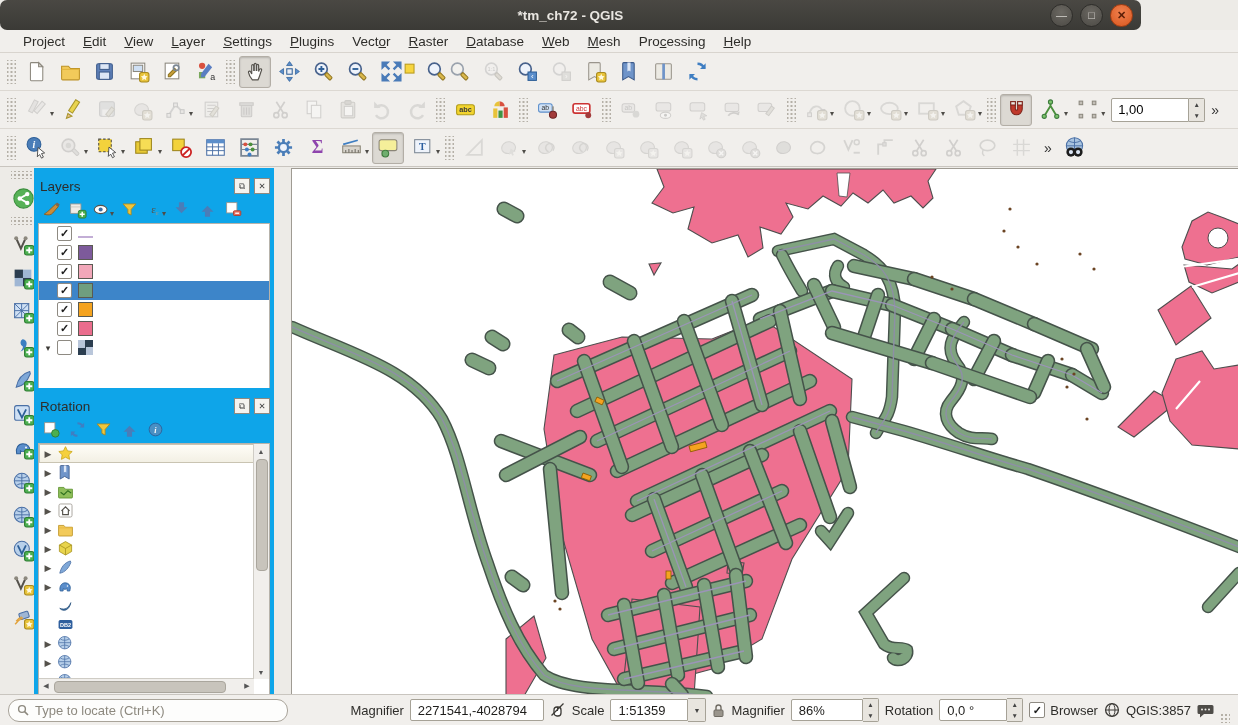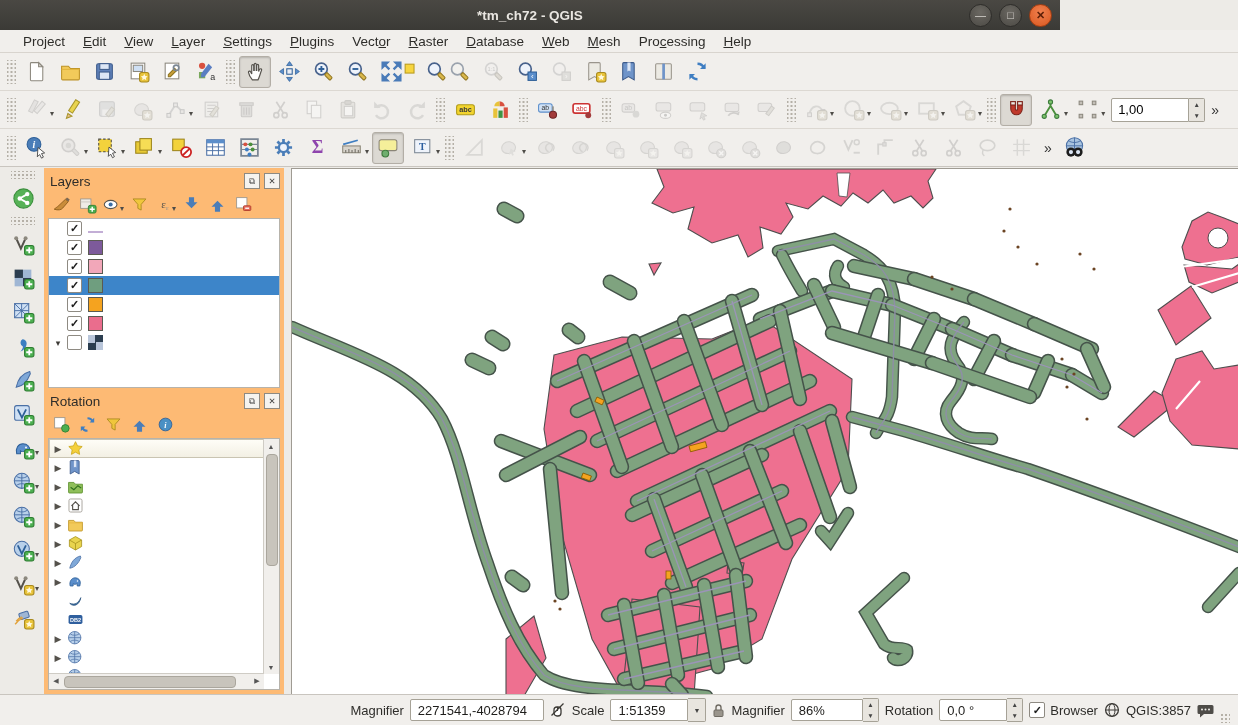--- a/index.html
+++ b/index.html
@@ -1,20 +1,20 @@
 <!DOCTYPE html>
 <html><head>
 <meta charset="utf-8">
 <style>
   html,body{margin:0;padding:0;background:#d8d4ce;font-family:"Liberation Sans",sans-serif;}
   #app{position:relative;width:1238px;height:725px;background:#edebe7;overflow:hidden;
        -webkit-font-smoothing:antialiased;}
   
-  #titlebar{position:absolute;left:0;top:0;width:1060px;height:30px;
-    background:linear-gradient(#4a4843,#3b3a36);display:flex;align-items:center;justify-content:center;}
+  #titlebar{position:absolute;left:0;top:0;width:1141px;height:30px;
+    background:linear-gradient(#4a4843,#3b3a36);display:flex;align-items:center;justify-content:center;border-radius:7px;}
   #titlebar .title{color:#e9e6e1;font-size:13.5px;font-weight:bold;}
   #winbtns{position:absolute;right:8px;top:4px;display:flex;gap:7px;}
   .winbtn{width:21px;height:21px;border-radius:50%;display:flex;align-items:center;justify-content:center;
     background:radial-gradient(circle at 50% 35%,#6b6862,#4b4944);border:1px solid #2e2d2a;color:#d9d6d1;
     font-size:11px;line-height:1;}
   .winbtn.close{background:radial-gradient(circle at 50% 35%,#f1814f,#d8571f);border-color:#a33d12;color:#5e2008;font-weight:bold;}
   
   #menubar{position:absolute;left:0;top:30px;width:1238px;height:23px;background:#f1efec;
     border-bottom:1px solid #d8d4ce;display:flex;align-items:center;padding-left:14px;box-sizing:border-box;}
   .menu-item{font-size:13.5px;color:#2e2d2a;padding:2px 9px;cursor:default;}
@@ -36,21 +36,21 @@
   .spinbtns{display:flex;flex-direction:column;border:1px solid #a6a297;border-left:none;border-radius:0 2px 2px 0;overflow:hidden;}
   .spinbtns span{width:15px;height:11px;background:#e8e5df;font-size:6.5px;color:#444;display:flex;align-items:center;justify-content:center;}
   .chevbtn{font-size:14px;color:#333;padding:0 6px;}
   
   #leftbar{position:absolute;left:0;top:167px;width:46px;height:527px;background:#edebe7;
     display:flex;flex-direction:column;align-items:center;padding-top:2px;box-sizing:border-box;}
   .vhandle{width:24px;height:8px;margin:2px 0;background-image:radial-gradient(#b5b0a7 1px,transparent 1.2px);background-size:4px 4px;background-position:center;}
   .vbtn{width:34px;height:34px;display:flex;align-items:center;justify-content:center;position:relative;}
   .vbtn .dd-arrow{position:absolute;right:-1px;bottom:8px;}
   
-  .dock{position:absolute;left:44px;width:240px;background:#fdba74;box-sizing:border-box;padding:3px 4px;}
+  .dock{position:absolute;left:34px;width:240px;background:#0ea5e9;box-sizing:border-box;padding:8px 4px;}
   #layersdock{top:168px;height:220px;}
   #browserdock{top:388px;height:306px;}
   .dock-header{display:flex;align-items:center;height:20px;}
   .dock-title{font-size:13.5px;color:#2e2d2a;flex:1;padding-left:2px;}
   .dock-btn{width:14px;height:14px;border:1px solid #8e8a82;background:#f5f3ef;margin-left:4px;
     display:flex;align-items:center;justify-content:center;font-size:8.5px;color:#444;}
   .dock-tools{display:flex;align-items:center;height:24px;margin:1px 0 2px 0;}
   .dtool{width:26px;height:24px;display:flex;align-items:center;justify-content:center;position:relative;}
   .panel-list{background:#fff;border:1px solid #b7b3ab;position:relative;overflow:hidden;}
   #layers-list{height:168px;}
@@ -1532,20 +1532,27 @@
         <circle cx="782" cy="205" r="1.6" fill="#6b4423"></circle>
         <circle cx="775" cy="218" r="1.6" fill="#6b4423"></circle>
         <circle cx="795" cy="250" r="1.6" fill="#6b4423"></circle>
         <circle cx="263" cy="432" r="1.6" fill="#6b4423"></circle>
         <circle cx="268" cy="440" r="1.6" fill="#6b4423"></circle>
         <circle cx="718" cy="40" r="1.6" fill="#6b4423"></circle>
         <circle cx="660" cy="120" r="1.6" fill="#6b4423"></circle>
       </svg></div>
 
   <div id="statusbar">
+    <div id="locate">
+      <svg width="12" height="12" viewBox="0 0 12 12">
+        <circle cx="5" cy="5" r="3.4" fill="none" stroke="#8d897f" stroke-width="1.4"></circle>
+        <line x1="7.6" y1="7.6" x2="11" y2="11" stroke="#8d897f" stroke-width="1.6"></line>
+      </svg>
+      <span class="ph">Type to locate (Ctrl+K)</span>
+    </div>
     <div class="spacer"></div>
     <span class="sb-label">Magnifier</span>
     <span class="sb-box" style="width:118px">2271541,-4028794</span>
     <svg width="16" height="16" viewBox="0 0 16 16">
       <rect x="4" y="5" width="7" height="9" rx="3" fill="#fff" stroke="#3c3a36" stroke-width="1.3"></rect>
       <line x1="7.5" y1="5" x2="7.5" y2="9" stroke="#3c3a36" stroke-width="1.1"></line>
       <line x1="1.5" y1="13.5" x2="13.5" y2="1.5" stroke="#3c3a36" stroke-width="1.3"></line>
     </svg>
     <span class="sb-label">Scale</span>
     <span class="sb-combo">

